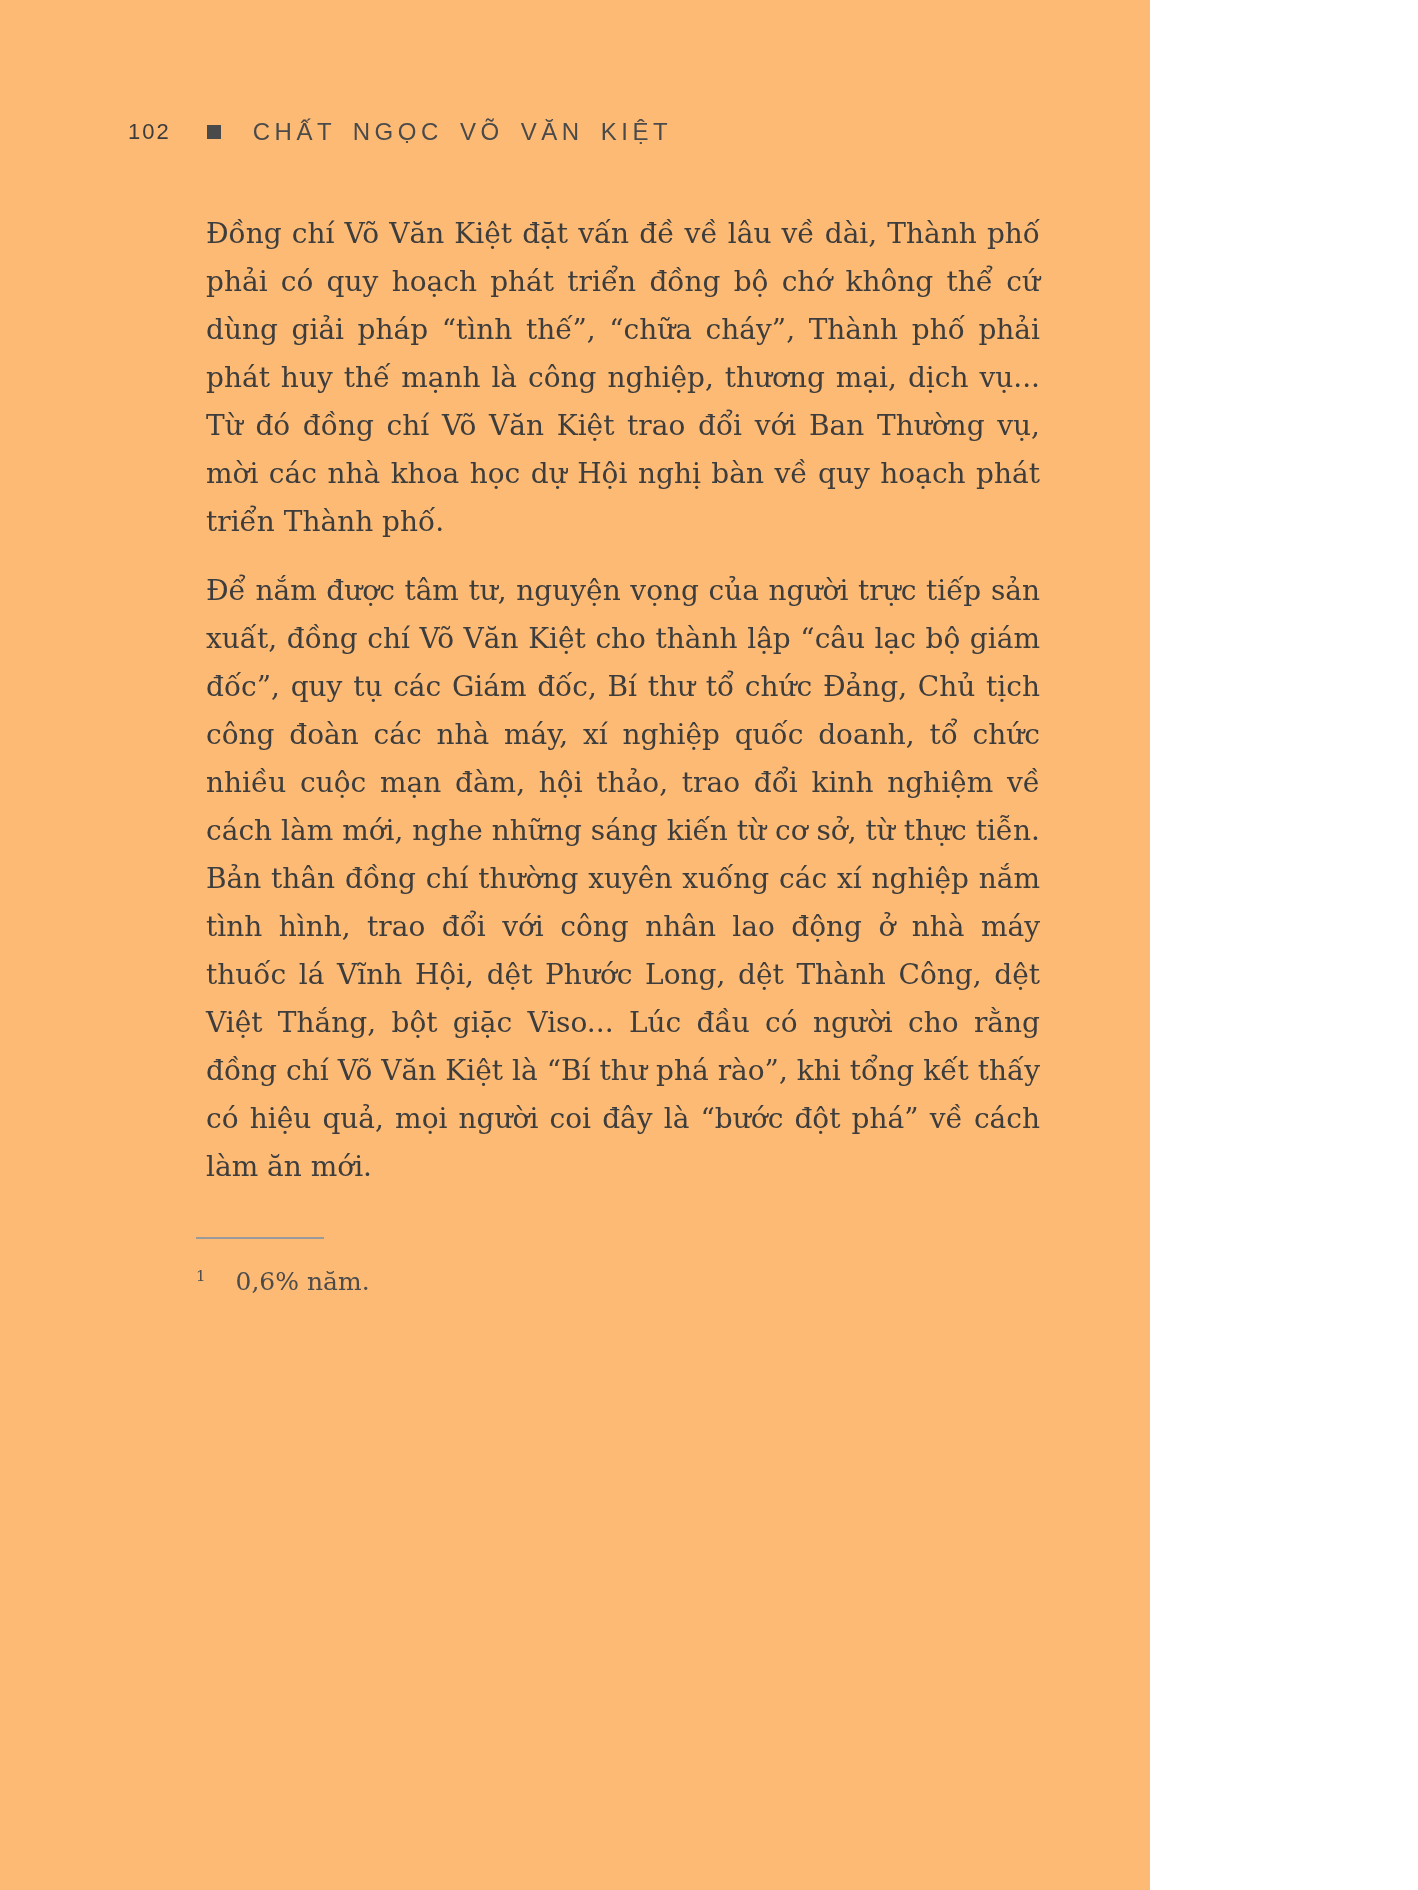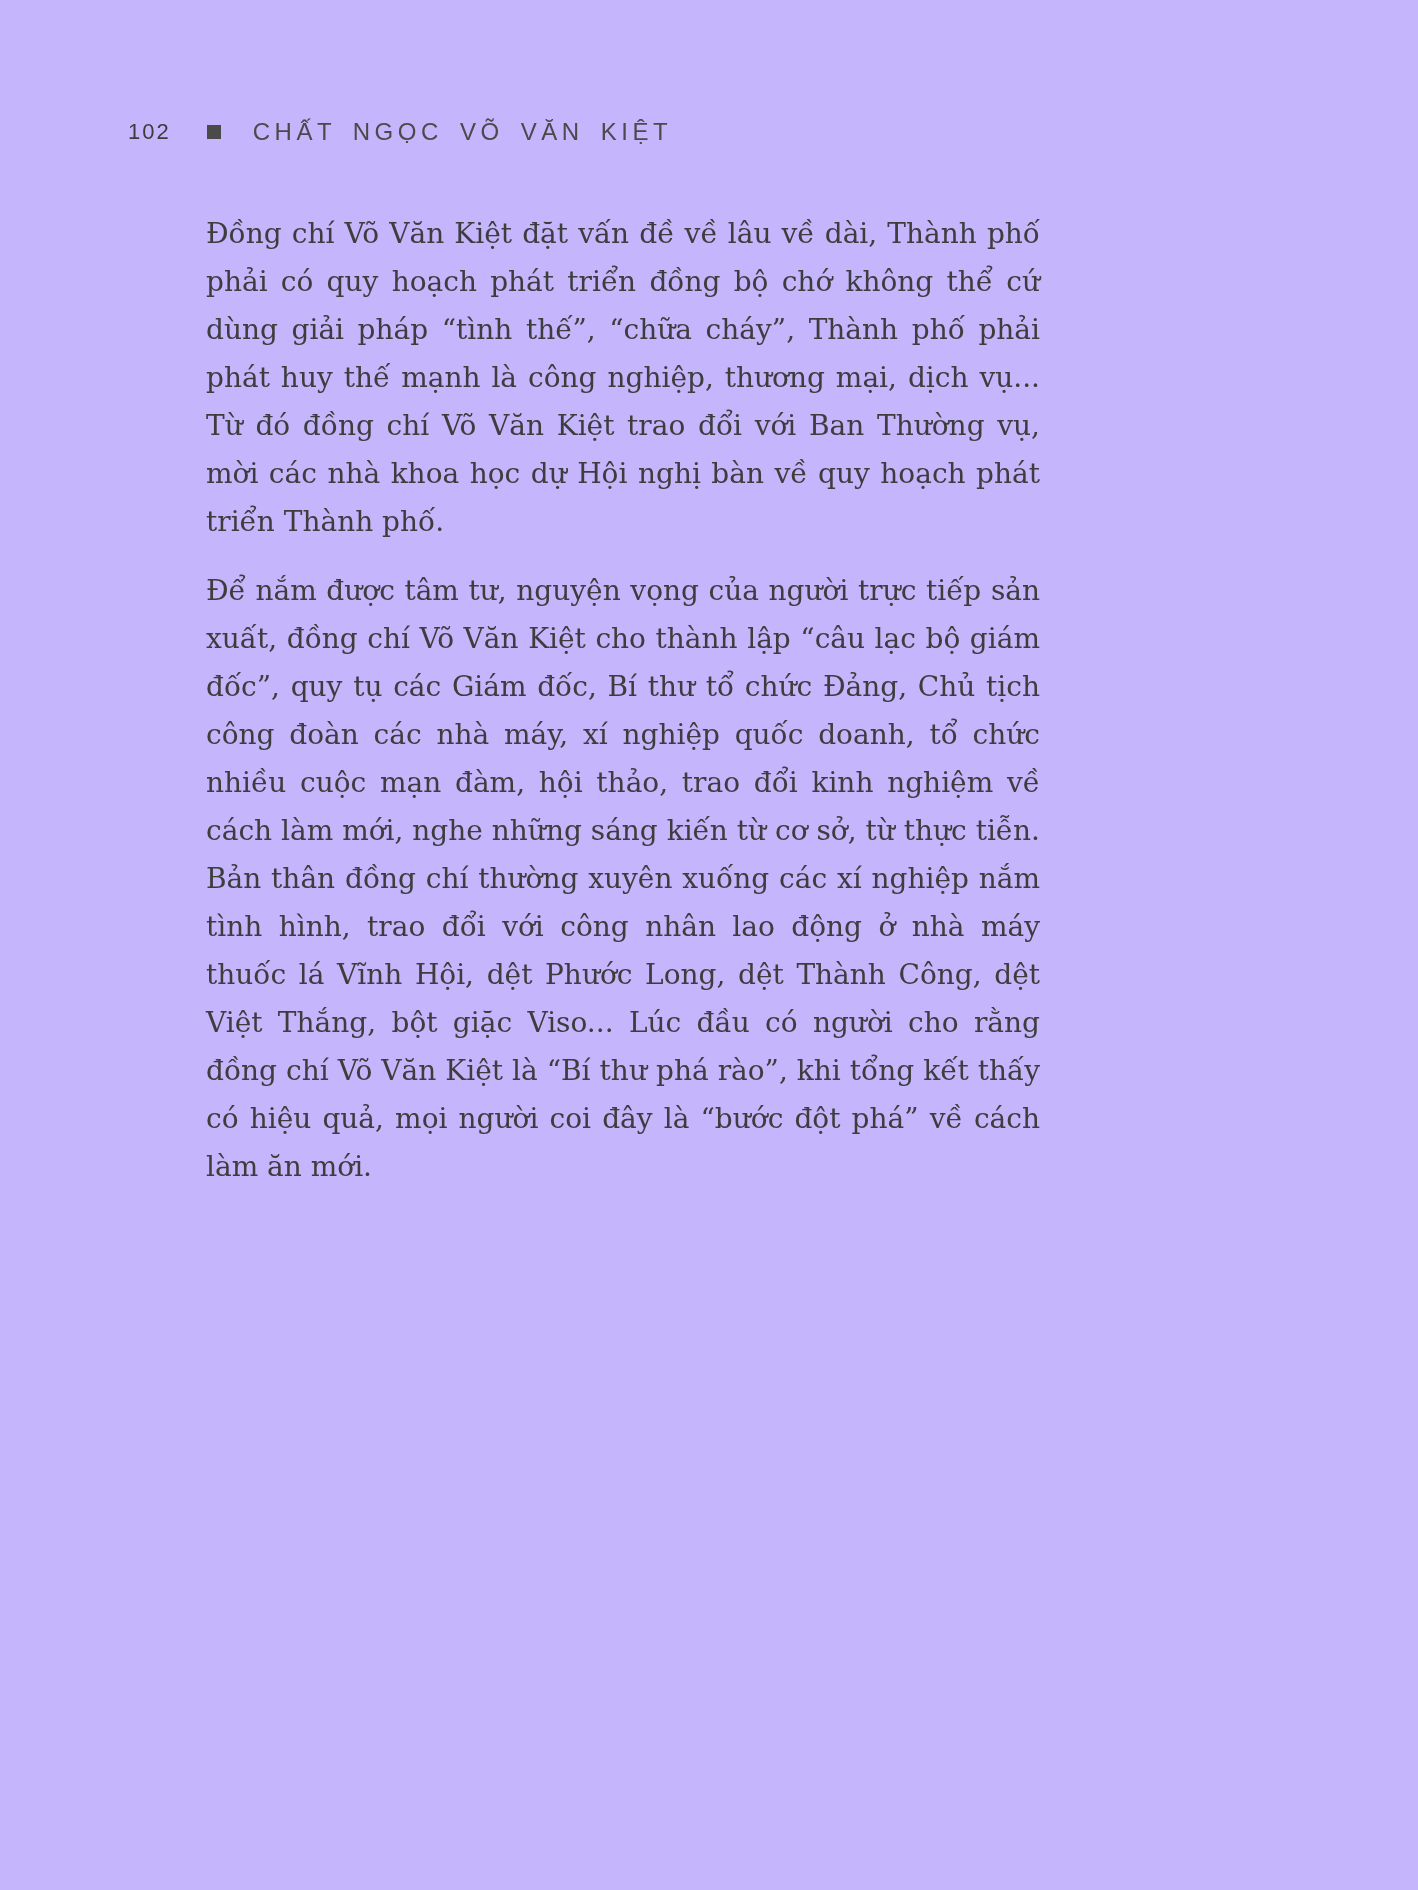--- a/index.html
+++ b/index.html
@@ -2,23 +2,23 @@
 <html><head>
 <meta charset="utf-8">
 <style>
   html, body {
     margin: 0;
     padding: 0;
     background: #ffffff;
   }
   .page {
     position: relative;
-    width: 1418px;
+    width: 1150px;
     height: 1890px;
-    background: #c4b5fd;
+    background: #fdba74;
     overflow: hidden;
     font-family: "DejaVu Serif", "Liberation Serif", serif;
     color: #3d3d3d;
   }
   
   .page-header {
     position: absolute;
     top: 118px;
     left: 128px;
     display: flex;
@@ -100,15 +100,22 @@
     <span class="header-title">CHẤT NGỌC VÕ VĂN KIỆT</span>
   </header>
 
   <main class="content">
     <p>Đồng chí Võ Văn Kiệt đặt vấn đề về lâu về dài, Thành phố phải có quy hoạch phát triển đồng bộ chớ không thể cứ dùng giải pháp “tình thế”, “chữa cháy”, Thành phố phải phát huy thế mạnh là công nghiệp, thương mại, dịch vụ... Từ đó đồng chí Võ Văn Kiệt trao đổi với Ban Thường vụ, mời các nhà khoa học dự Hội nghị bàn về quy hoạch phát triển Thành phố.</p>
 
 
     <p>Để nắm được tâm tư, nguyện vọng của người trực tiếp sản xuất, đồng chí Võ Văn Kiệt cho thành lập “câu lạc bộ giám đốc”, quy tụ các Giám đốc, Bí thư tổ chức Đảng, Chủ tịch công đoàn các nhà máy, xí nghiệp quốc doanh, tổ chức nhiều cuộc mạn đàm, hội thảo, trao đổi kinh nghiệm về cách làm mới, nghe những sáng kiến từ cơ sở, từ thực tiễn. Bản thân đồng chí thường xuyên xuống các xí nghiệp nắm tình hình, trao đổi với công nhân lao động ở nhà máy thuốc lá Vĩnh Hội, dệt Phước Long, dệt Thành Công, dệt Việt Thắng, bột giặc Viso... Lúc đầu có người cho rằng đồng chí Võ Văn Kiệt là “Bí thư phá rào”, khi tổng kết thấy có hiệu quả, mọi người coi đây là “bước đột phá” về cách làm ăn mới.</p>
 
 
+    <footer class="footnote-area">
+      <div class="footnote-rule"></div>
+      <div class="footnote-line">
+        <sup class="footnote-marker">1</sup>
+        <span class="footnote-text">0,6% năm.</span>
+      </div>
+    </footer>
   </main>
 
 </div>
 
 </body></html>

